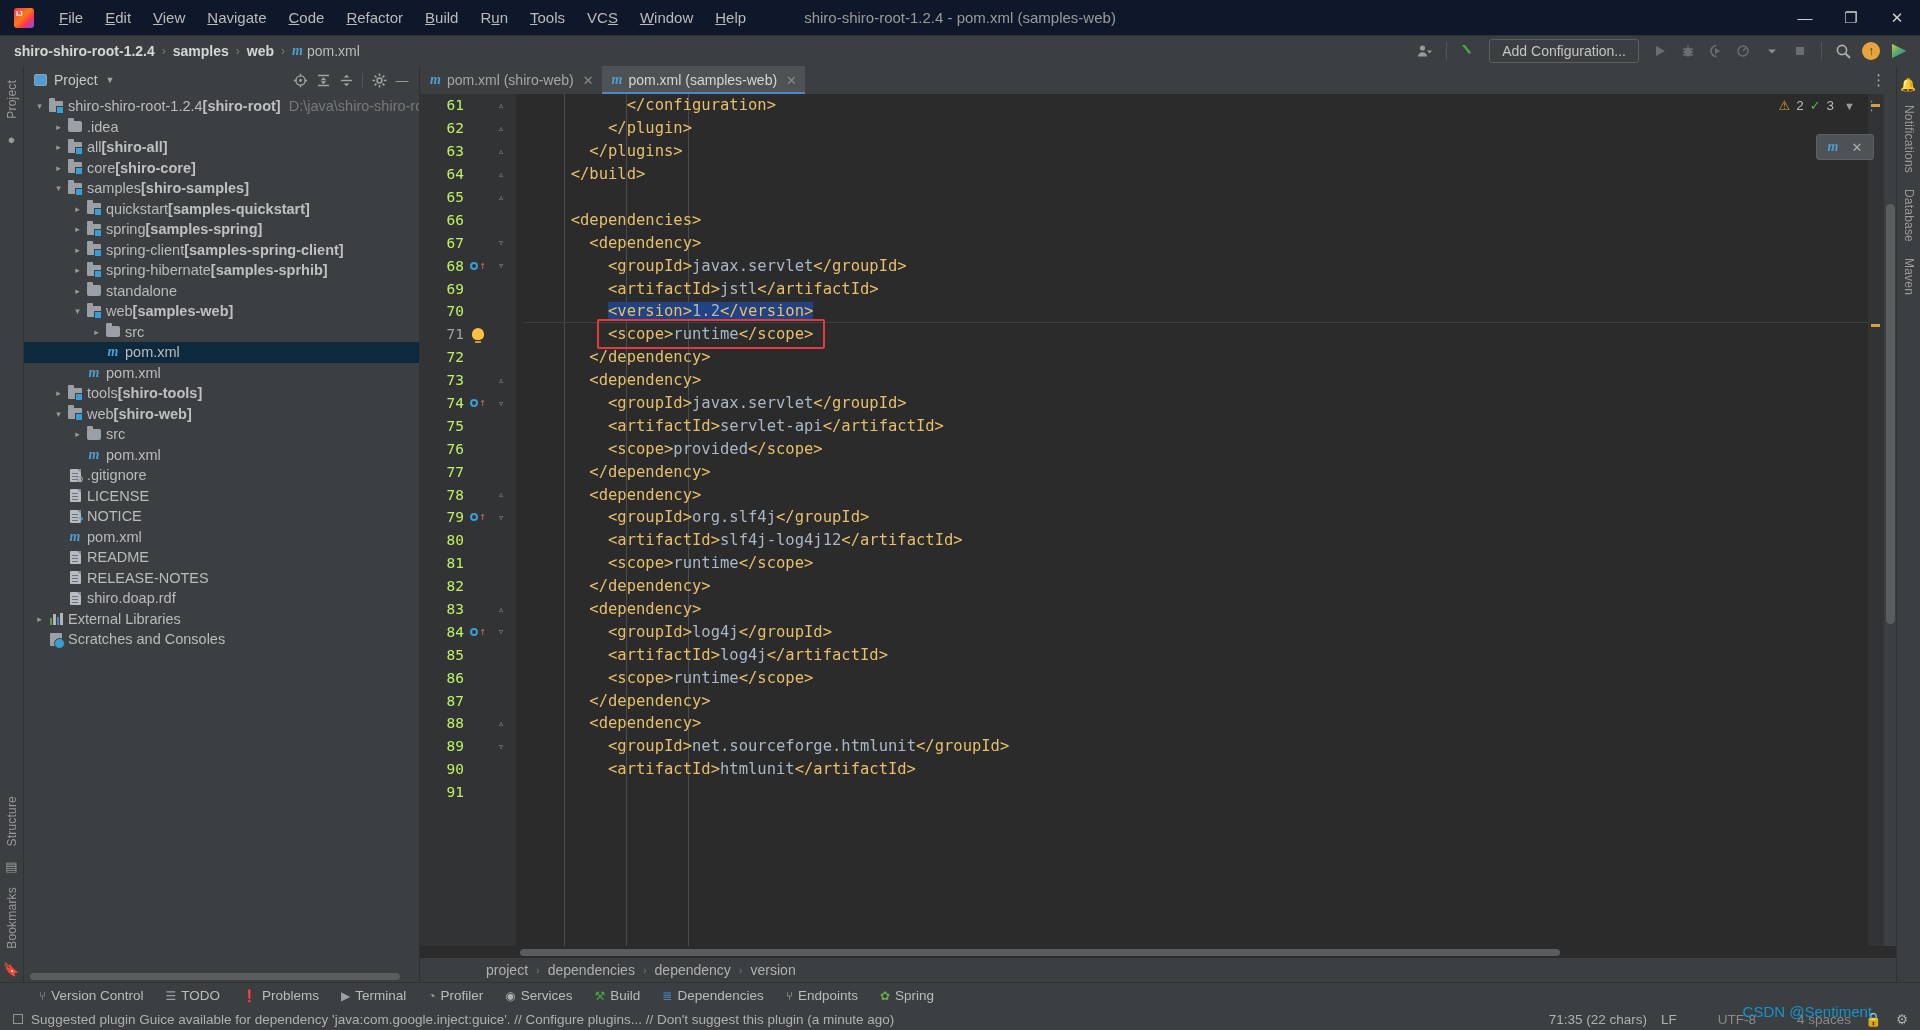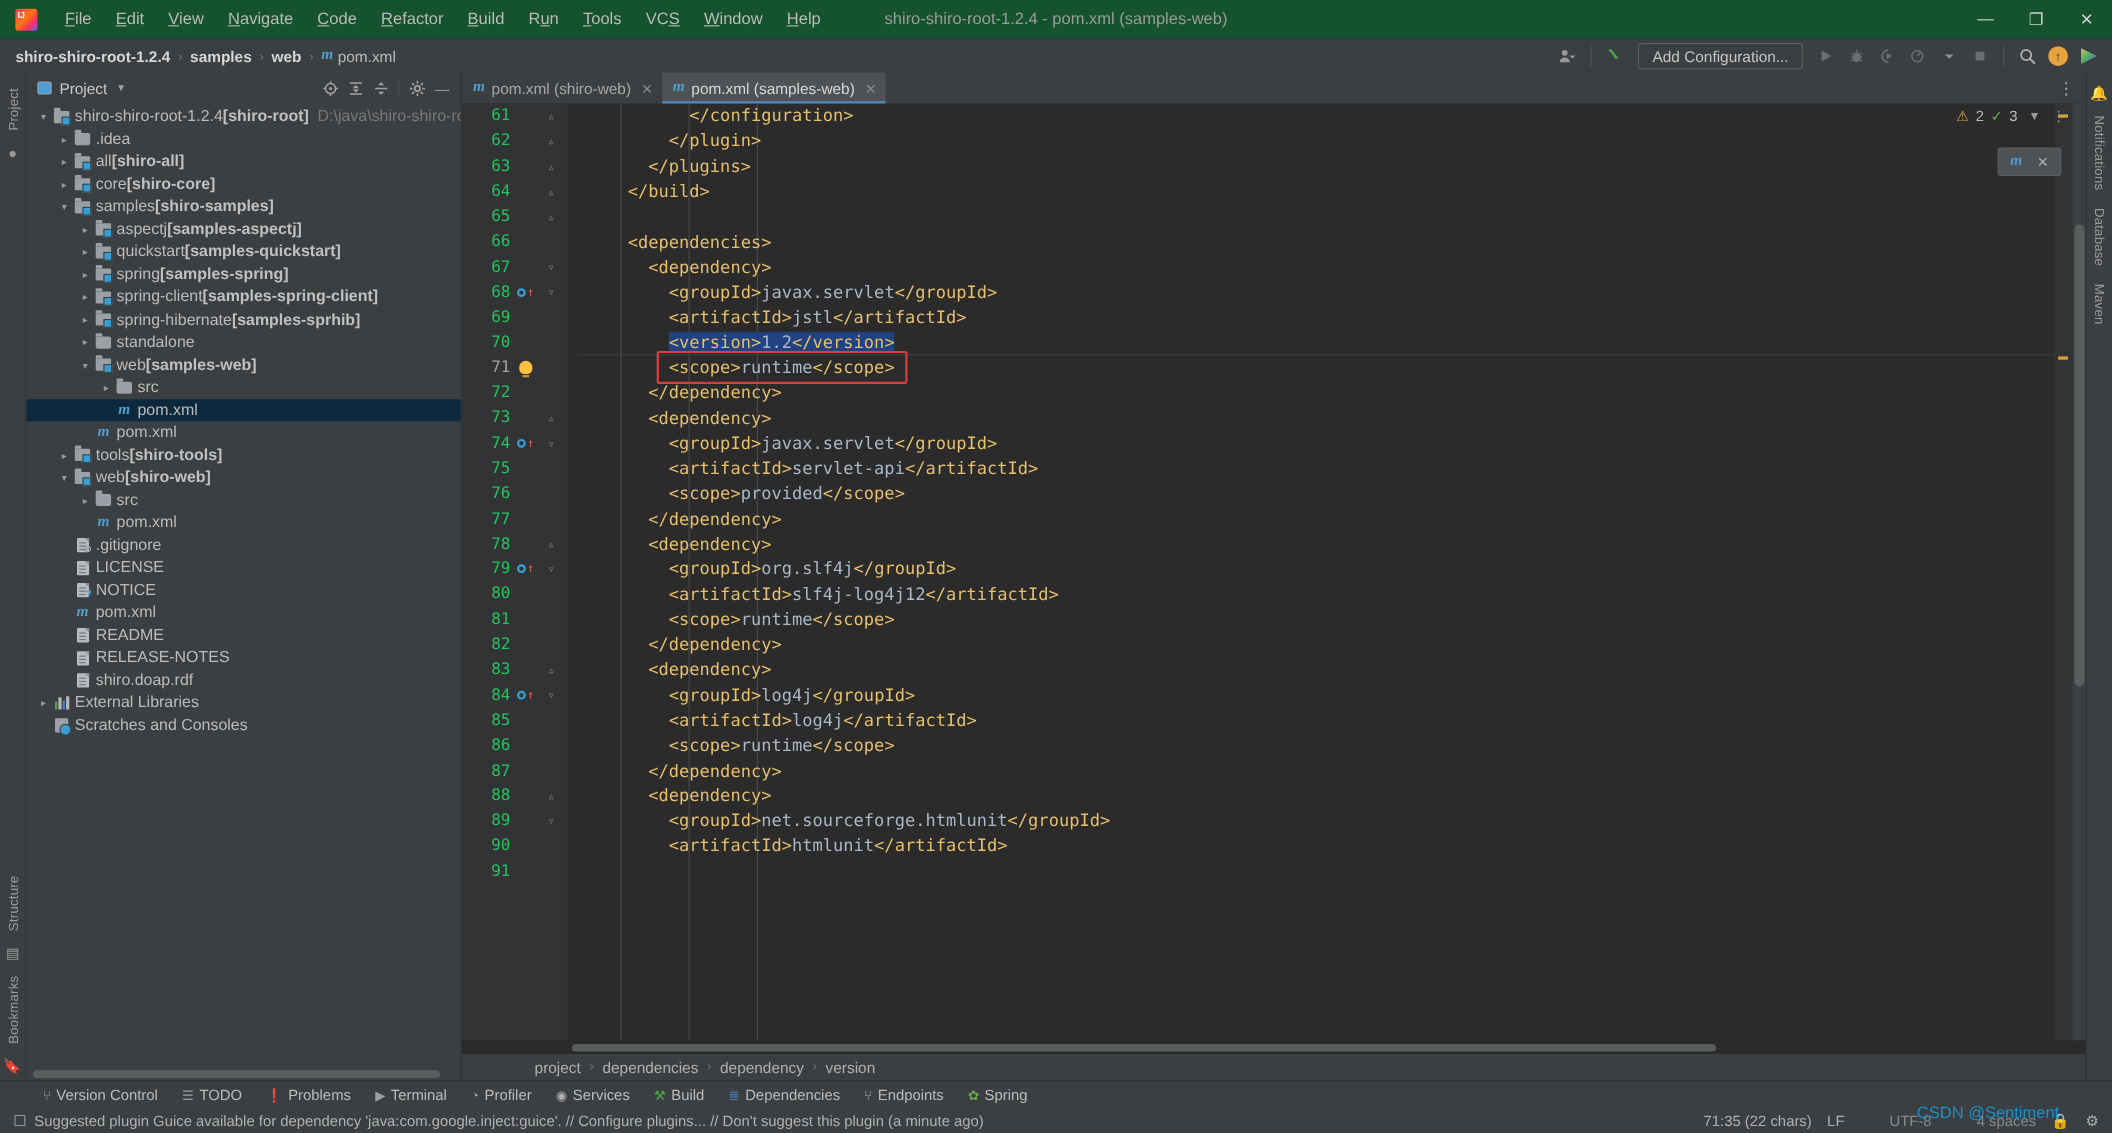--- a/index.html
+++ b/index.html
@@ -7,21 +7,21 @@
     width: 1920px; height: 1030px;
     background: #3c3f41;
     font-family: "Liberation Sans", sans-serif;
     overflow: hidden;
     color: #bbbbbb;
   }
   #app { position: relative; width: 1920px; height: 1030px; display: flex; flex-direction: column; }
 
   
   .titlebar {
-    height: 36px; background: #14532d; display: flex; align-items: center;
+    height: 36px; background: #0f172a; display: flex; align-items: center;
     border-bottom: 1px solid #323232; flex: none; position: relative;
   }
   .ij-logo {
     width: 20px; height: 20px; margin-left: 14px; margin-right: 14px; flex: none;
     border-radius: 3px; position: relative; overflow: hidden;
     background: linear-gradient(135deg,#fe315d 0%, #f97a12 45%, #fe315d 70%, #6b57ff 100%);
   }
   .ij-logo::after {
     content: "IJ"; position: absolute; left: 2px; top: 1px;
     font-size: 8px; font-weight: bold; color: #ffffff;
@@ -153,21 +153,21 @@
   .tabs-more { margin-left: auto; padding: 0 10px; color: #b0b0b0; font-size: 15px; align-self: center; }
 
   .editorwrap { flex: 1; display: flex; min-height: 0; position: relative; }
   .code-scroll { flex: 1; display: flex; min-width: 0; position: relative; overflow: hidden; }
 
   .gutter { width: 96px; flex: none; background: #313335; position: relative; }
   .gline {
     height: 22.9px; display: flex; align-items: center; position: relative;
     font-family: "DejaVu Sans Mono", monospace; font-size: 14.5px;
   }
-  .lnum { width: 46px; text-align: right; color: #22c55e; padding-right: 2px; }
+  .lnum { width: 46px; text-align: right; color: #bef264; padding-right: 2px; }
   .lnum.cur { color: #a4a3a3; }
   .gmark { width: 24px; display:flex; align-items:center; justify-content:center; }
   .gfold { width: 22px; display:flex; align-items:center; justify-content:center; color:#777b7e; font-size:11px; }
   .bulb { width: 12px; height: 12px; background: #ffc040; border-radius: 50% 50% 40% 40%; position: relative; }
   .bulb::after { content:""; position:absolute; left:3px; bottom:-3px; width:6px; height:2px; background:#c99a2e; }
   .runmark { display:flex; align-items:center; gap:1px; }
   .dot-o { width:8px; height:8px; border-radius:50%; border:2px solid #389fd6; }
   .arr-up { color:#e05c5c; font-size:11px; line-height:8px; }
 
   .codecol { flex: 1; position: relative; min-width: 0; overflow: hidden; padding-left: 8px; }
@@ -434,29 +434,20 @@
             <span class="lbl-module">[shiro-core]</span>
           </div>
           <div class="node">
             <span style="width:27px;flex:none"></span>
             <span class="arrow open"></span>
             <span class="nicon" style="position:relative">
               <span class="ic-module"></span>
             </span>
             <span>samples</span> 
             <span class="lbl-module">[shiro-samples]</span>
-          </div>
-          <div class="node">
-            <span style="width:46px;flex:none"></span>
-            <span class="arrow closed"></span>
-            <span class="nicon" style="position:relative">
-              <span class="ic-module"></span>
-            </span>
-            <span>aspectj</span> 
-            <span class="lbl-module">[samples-aspectj]</span>
           </div>
           <div class="node">
             <span style="width:46px;flex:none"></span>
             <span class="arrow closed"></span>
             <span class="nicon" style="position:relative">
               <span class="ic-module"></span>
             </span>
             <span>quickstart</span> 
             <span class="lbl-module">[samples-quickstart]</span>
           </div>

